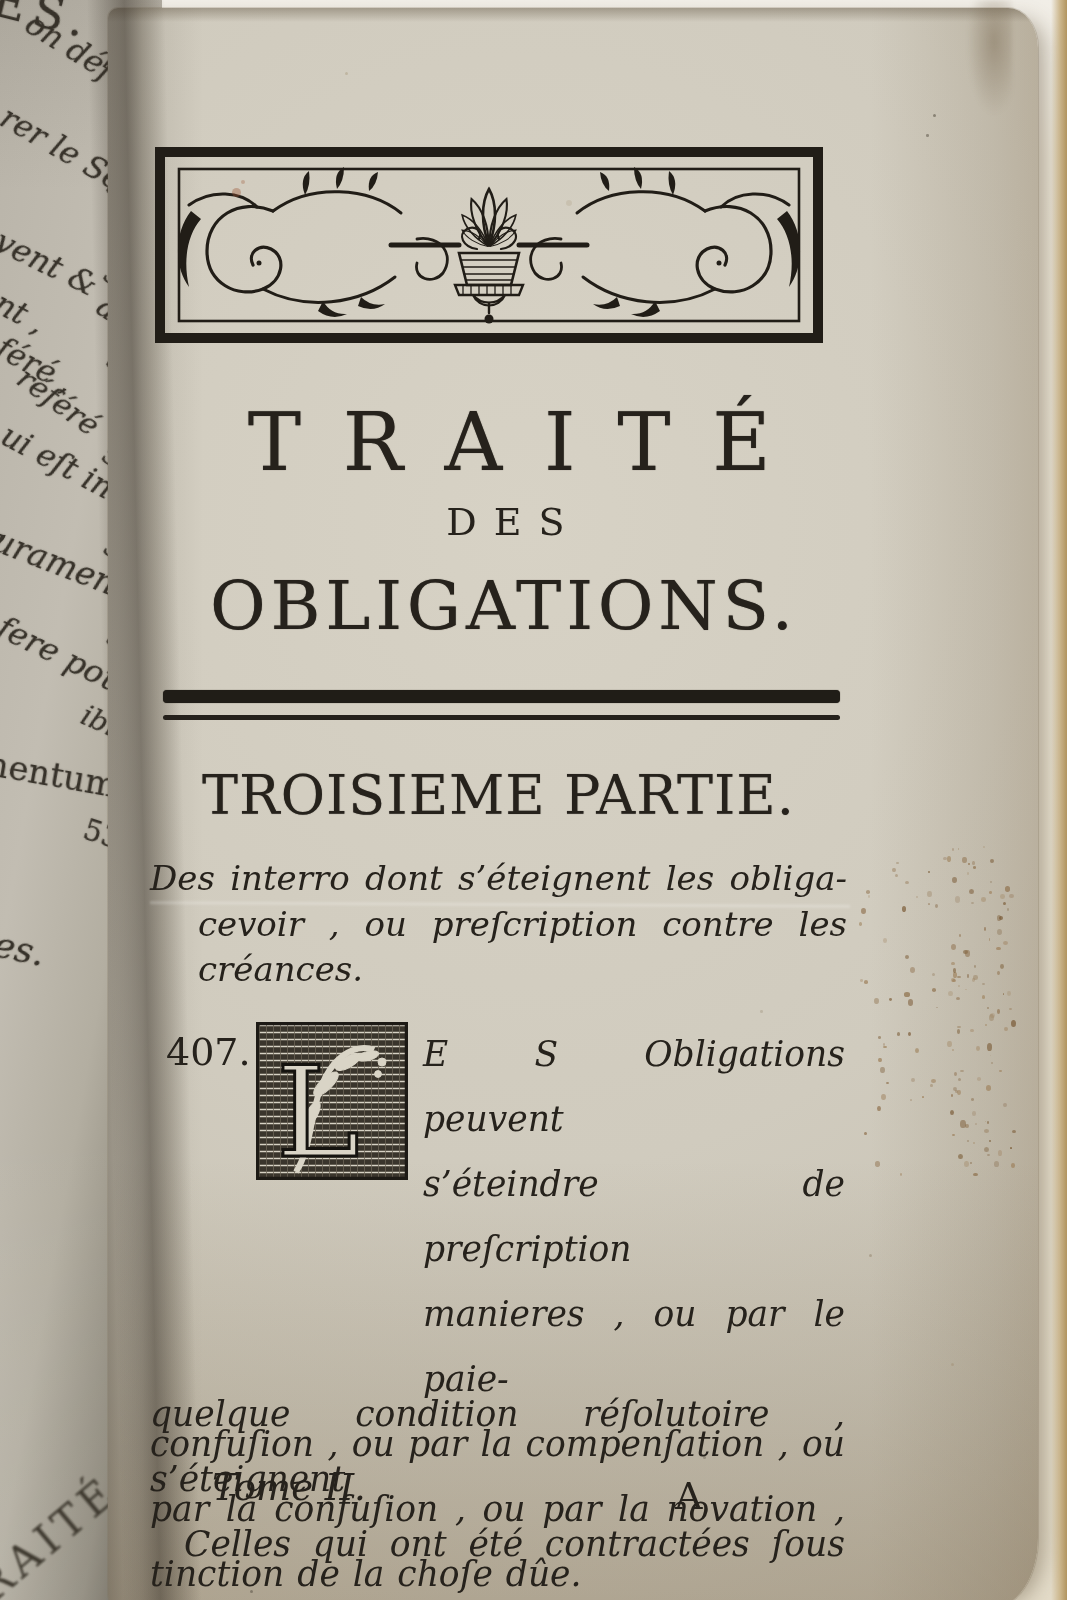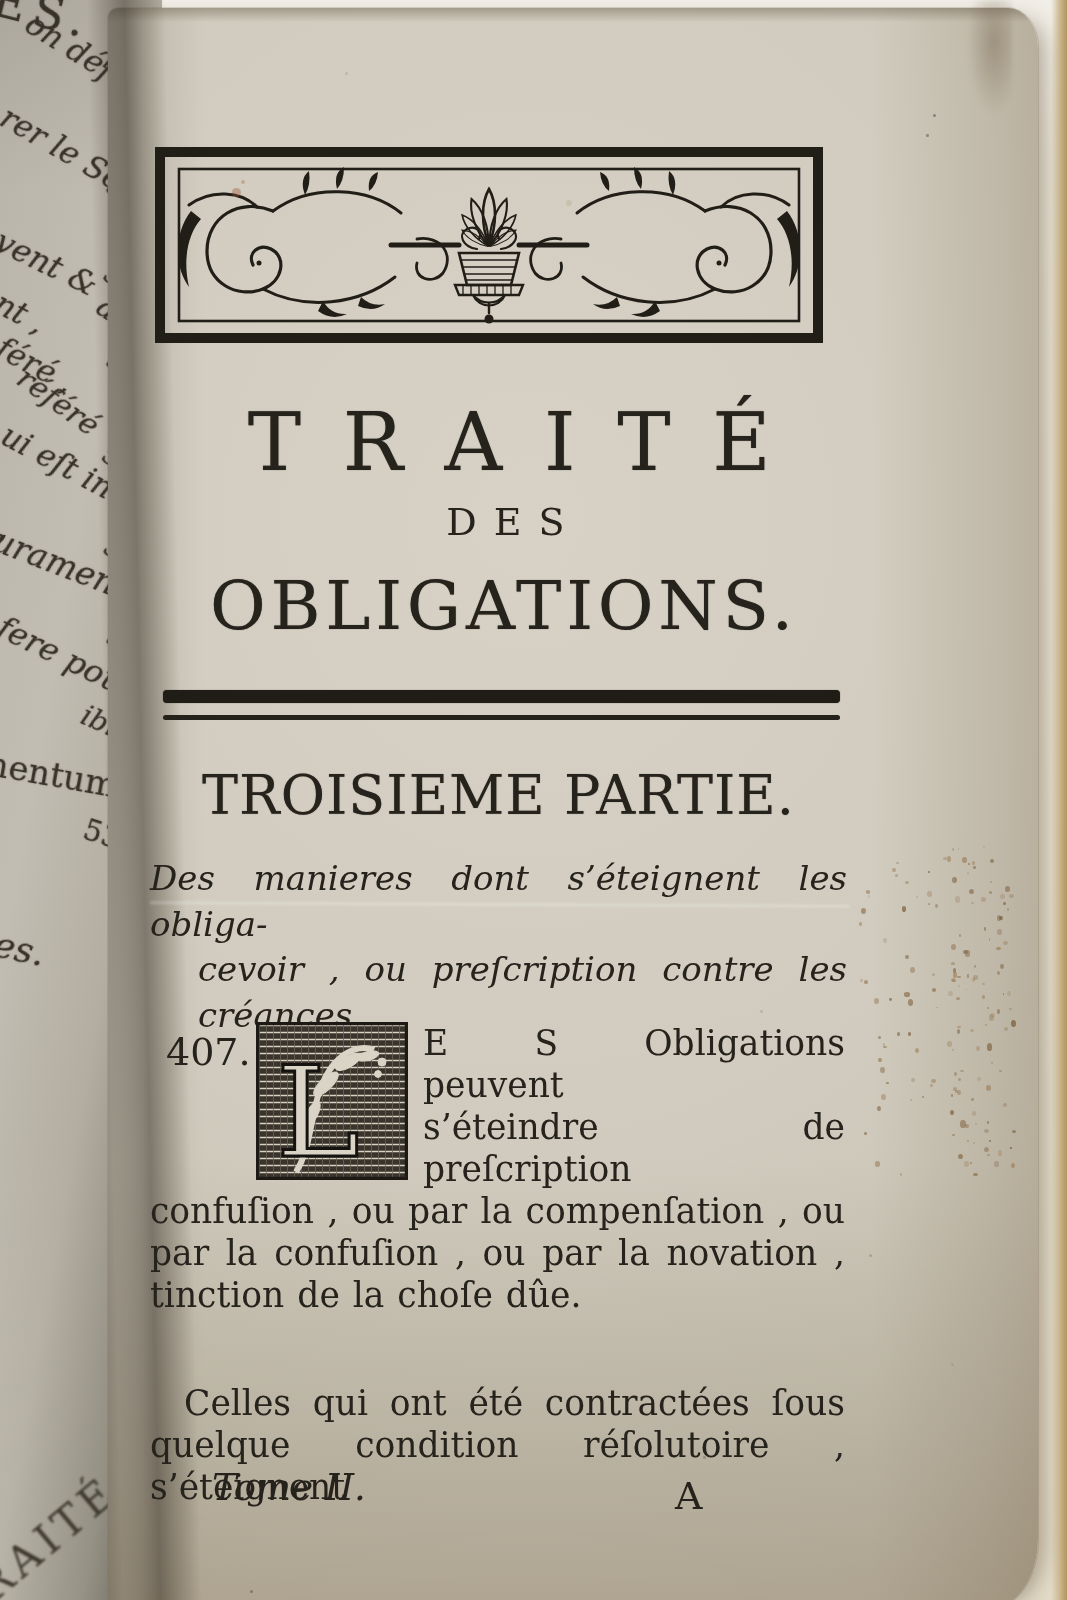--- a/index.html
+++ b/index.html
@@ -47,21 +47,21 @@
   .rule-thick{left:163px;top:690px;width:677px;height:13px;background:#201d17;border-radius:4px;
     box-shadow:0 0 1px rgba(32,29,23,0.8);}
   .rule-thin{left:163px;top:715px;width:677px;height:5px;background:#25211b;border-radius:3px;}
   .part-heading{left:150px;top:764px;width:697px;font-size:54px;letter-spacing:1px;
     text-shadow:0 0 1px rgba(35,31,25,0.55);}
   .subtitle{left:150px;top:856px;width:697px;font-size:34px;font-style:italic;}
   .subtitle .line{line-height:45.5px;white-space:nowrap;}
   .subtitle .line.ind{padding-left:48px;}
   .subtitle .line.j,.para .line.j{white-space:normal;text-align:justify;text-align-last:justify;}
   .para{left:150px;top:1022px;width:695px;font-size:34.5px;word-spacing:2px;}
-  .para .line{line-height:42px;white-space:nowrap;}
+  .para .line{line-height:65px;white-space:nowrap;font-style:italic;}
   .para .line.pad{padding-left:273px;}
   .para2{top:1382px;}
   .para .line.ind{padding-left:34px;}
   .section-number{left:166px;top:1030px;font-size:38px;}
   .dropcap{left:256px;top:1022px;width:152px;height:158px;}
   .ornament{left:155px;top:147px;width:668px;height:196px;}
   .tome{left:212px;top:1466px;font-size:37px;font-style:italic;}
   .signature{left:675px;top:1474px;font-size:38px;}
   .fold-line{left:150px;top:903px;width:700px;height:3px;background:rgba(255,255,255,0.22);
     filter:blur(1px);transform:rotate(0.3deg);}
@@ -156,21 +156,21 @@
     <div class="abs center title-2">DES</div>
     <div class="abs center title-1">TRAITÉ</div>
     <div class="abs center title-3">OBLIGATIONS.</div>
 
     <div class="abs rule-thick"></div>
     <div class="abs rule-thin"></div>
 
     <div class="abs center part-heading">TROISIEME PARTIE.</div>
 
     <div class="abs subtitle">
-      <div class="line j">Des manieres dont s’éteignent les obliga-</div>
+      <div class="line j">Des interro dont s’éteignent les obliga-</div>
       <div class="line j ind">cevoir , ou preſcription contre les créances.</div>
     </div>
     <div class="abs fold-line"></div>
 
     <div class="abs section-number">407.</div>
     <div class="abs dropcap">
       <svg width="152" height="158" viewBox="0 0 152 158" xmlns="http://www.w3.org/2000/svg">
         <defs>
           <pattern id="hl" width="7" height="7" patternUnits="userSpaceOnUse">
             <rect width="7" height="7" fill="#3a352c"></rect>
@@ -189,28 +189,29 @@
           <circle cx="126" cy="40" r="4"></circle>
             <circle cx="122" cy="52" r="3.4"></circle>
         </g>
         <text x="20" y="134" font-family="'DejaVu Serif',serif" font-size="126" fill="#d9d4c6" stroke="#15130f" stroke-width="3">L</text>
       </svg>
     </div>
 
     <div class="abs para">
       <div class="line j pad">E S Obligations peuvent</div>
       <div class="line j pad">s’éteindre de preſcription</div>
+      <div class="line j pad">manieres , ou par le paie-</div>
       <div class="line j">confuſion , ou par la compenſation , ou</div>
       <div class="line j">par la confuſion , ou par la novation ,</div>
       <div class="line">tinction de la choſe dûe.</div>
     </div>
 
     <div class="abs para para2">
+      <div class="line j">quelque condition réſolutoire , s’éteignent</div>
       <div class="line j ind">Celles qui ont été contractées ſous</div>
-      <div class="line j">quelque condition réſolutoire , s’éteignent</div>
     </div>
 
     <div class="abs tome">Tome II.</div>
     <div class="abs signature">A</div>
 
     <div class="abs corner-smudge"></div>
     <div class="foxing">
         <div class="dot" style="left: 950.5px; top: 943.8px; width: 5.4px; height: 6.7px; background: rgb(139, 107, 70); opacity: 0.49;"></div>
         <div class="dot" style="left: 1009.8px; top: 1147.1px; width: 2.3px; height: 2px; background: rgb(118, 85, 47); opacity: 0.7;"></div>
         <div class="dot" style="left: 952.5px; top: 971.7px; width: 4.2px; height: 6px; background: rgb(155, 124, 85); opacity: 0.61;"></div>

